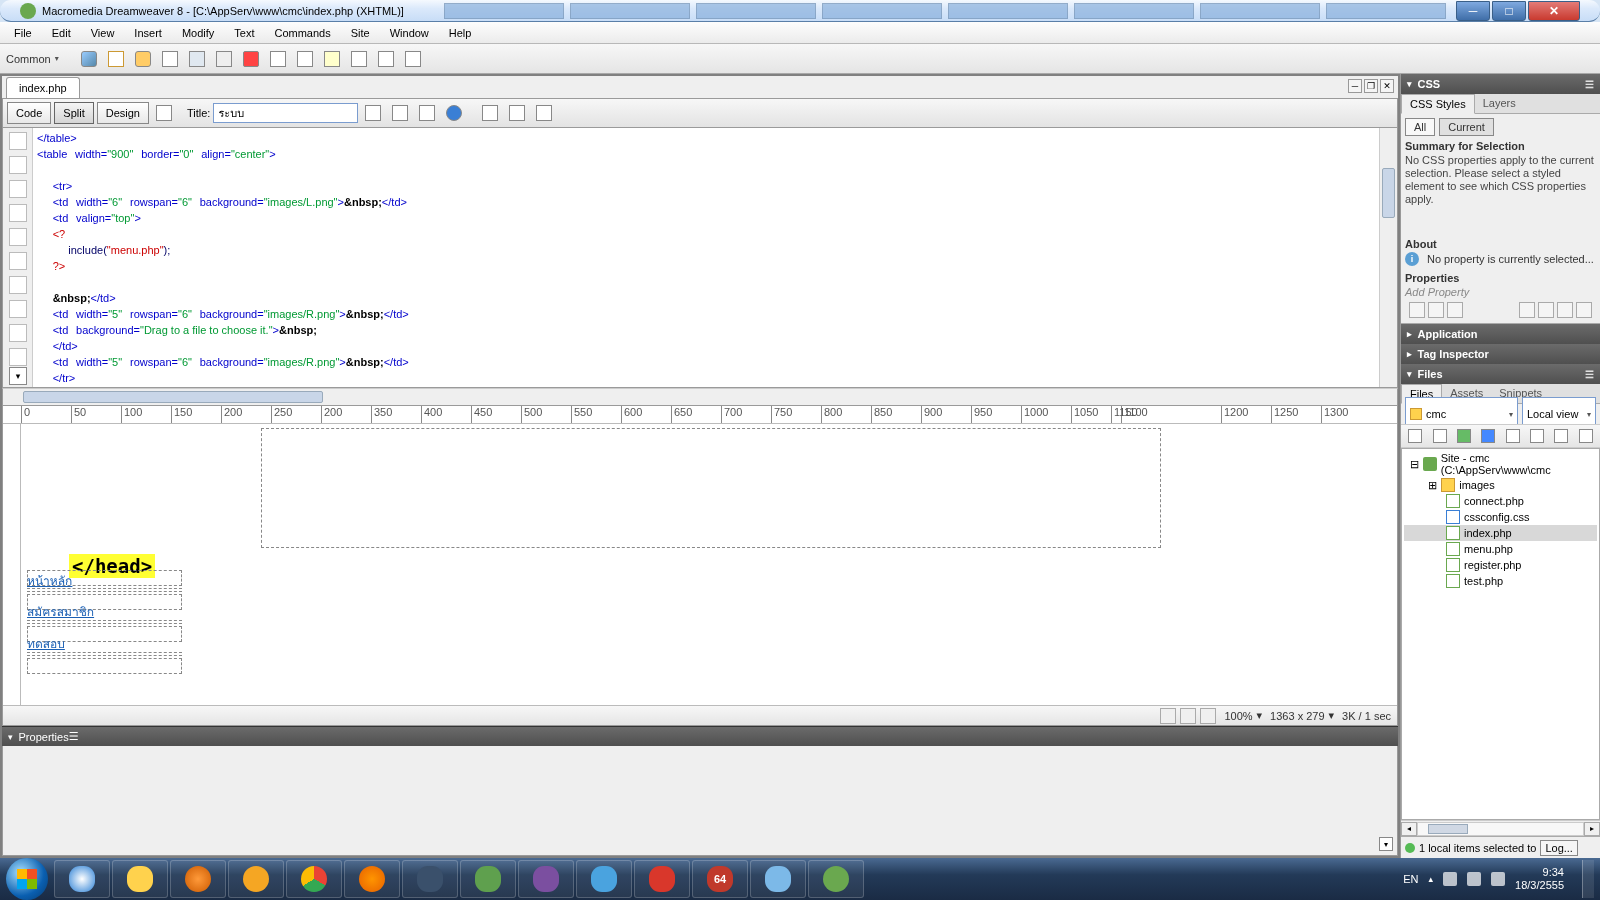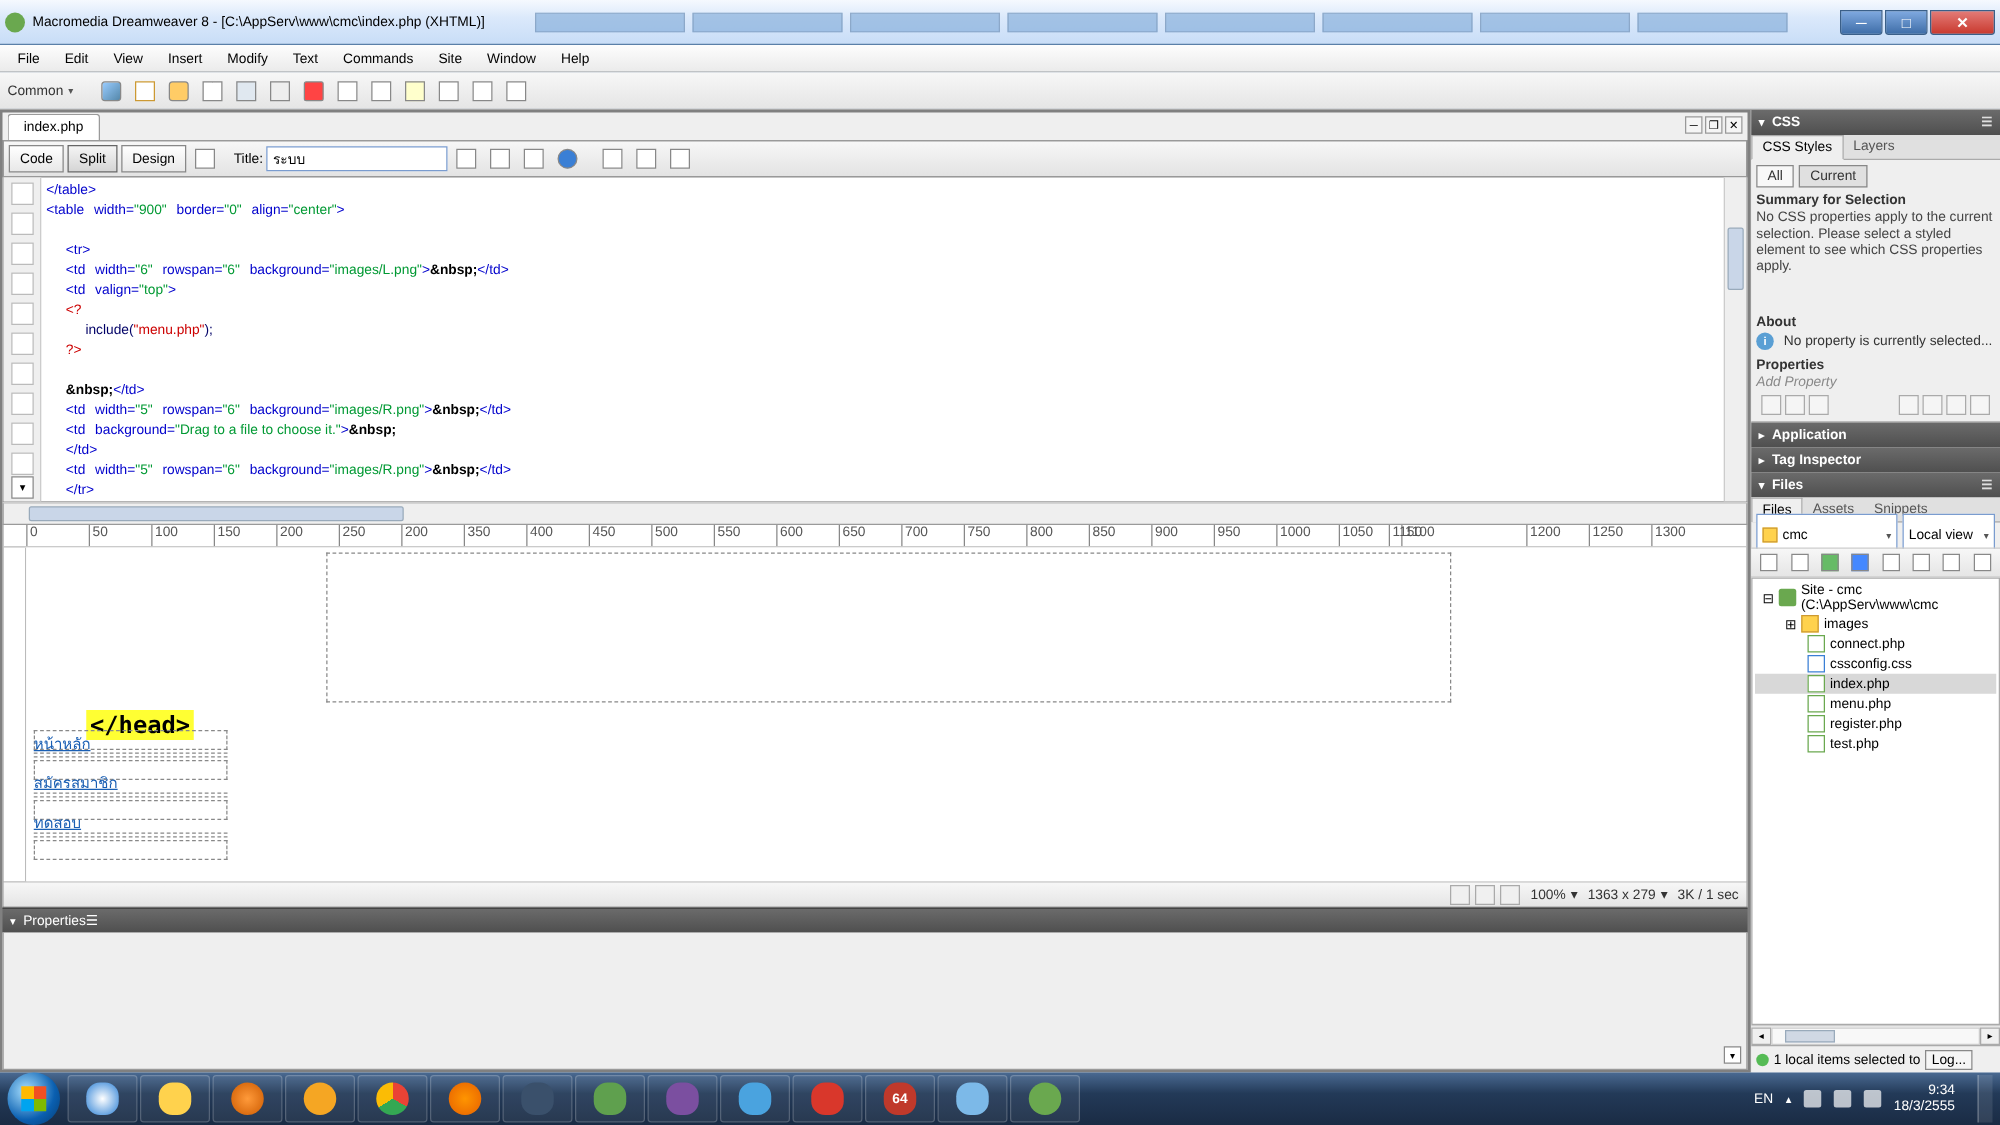--- a/index.html
+++ b/index.html
@@ -1,20 +1,20 @@
 <!DOCTYPE html>
 <html><head>
 <meta charset="utf-8">
 <style>
 * { margin:0; padding:0; box-sizing:border-box; font-family:Tahoma,Segoe UI,sans-serif; font-size:11px; user-select:none; }
 html,body { width:1600px; height:900px; overflow:hidden; background:#d6e5f5; }
 .window { width:1600px; height:900px; display:flex; flex-direction:column; }
 
 
-.titlebar { height:36px; background:linear-gradient(#f5f9fe,#dbe9fb 40%,#c8ddf7); display:flex; align-items:center; padding:0 4px; border-bottom:1px solid #5a7fa8; }
+.titlebar { height:22px; background:linear-gradient(#f5f9fe,#dbe9fb 40%,#c8ddf7); display:flex; align-items:center; padding:0 20px; border-bottom:1px solid #5a7fa8;border-radius:11px; }
 .titlebar .appicon { width:16px; height:16px; background:#6aa84f; border-radius:50%; margin-right:6px; }
 .titlebar .title { color:#000; flex:0 0 auto; }
 .titlebar .tabs { flex:1; display:flex; gap:6px; margin-left:40px; overflow:hidden; }
 .titlebar .tab { height:16px; width:120px; background:#7ea8d8; border:1px solid #5a7fa8; opacity:.6; }
 .titlebar .ctrl { display:flex; height:20px; }
 .titlebar .ctrl div { width:34px; height:20px; margin-left:2px; border:1px solid #3a5f88; display:flex; align-items:center; justify-content:center; color:#fff; font-weight:bold; font-size:12px; border-radius:0 0 3px 3px; }
 .min { background:linear-gradient(#7fa9e0,#3f6ea8); }
 .max { background:linear-gradient(#7fa9e0,#3f6ea8); }
 .close { background:linear-gradient(#e37b77,#c93a2f); width:52px !important; }
 

